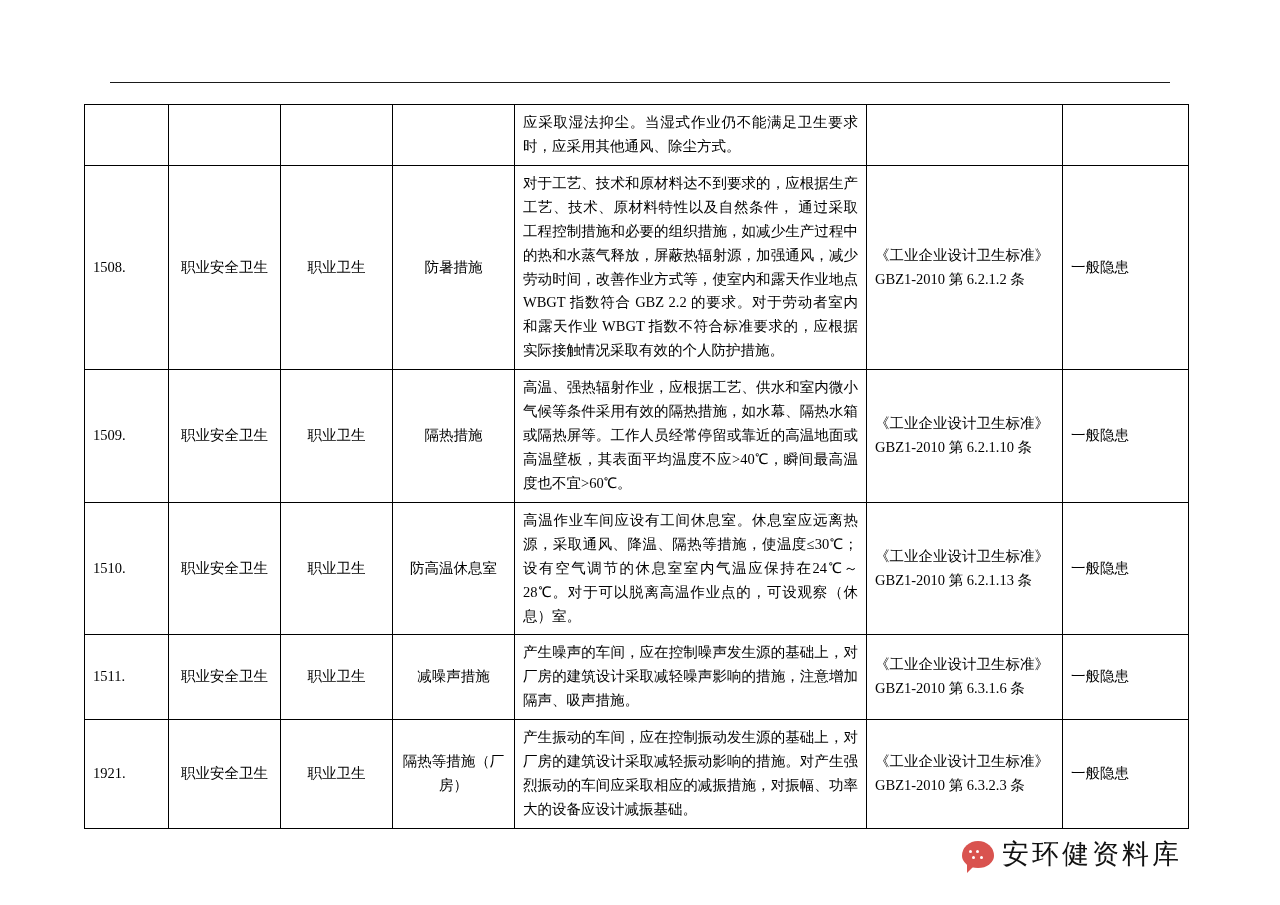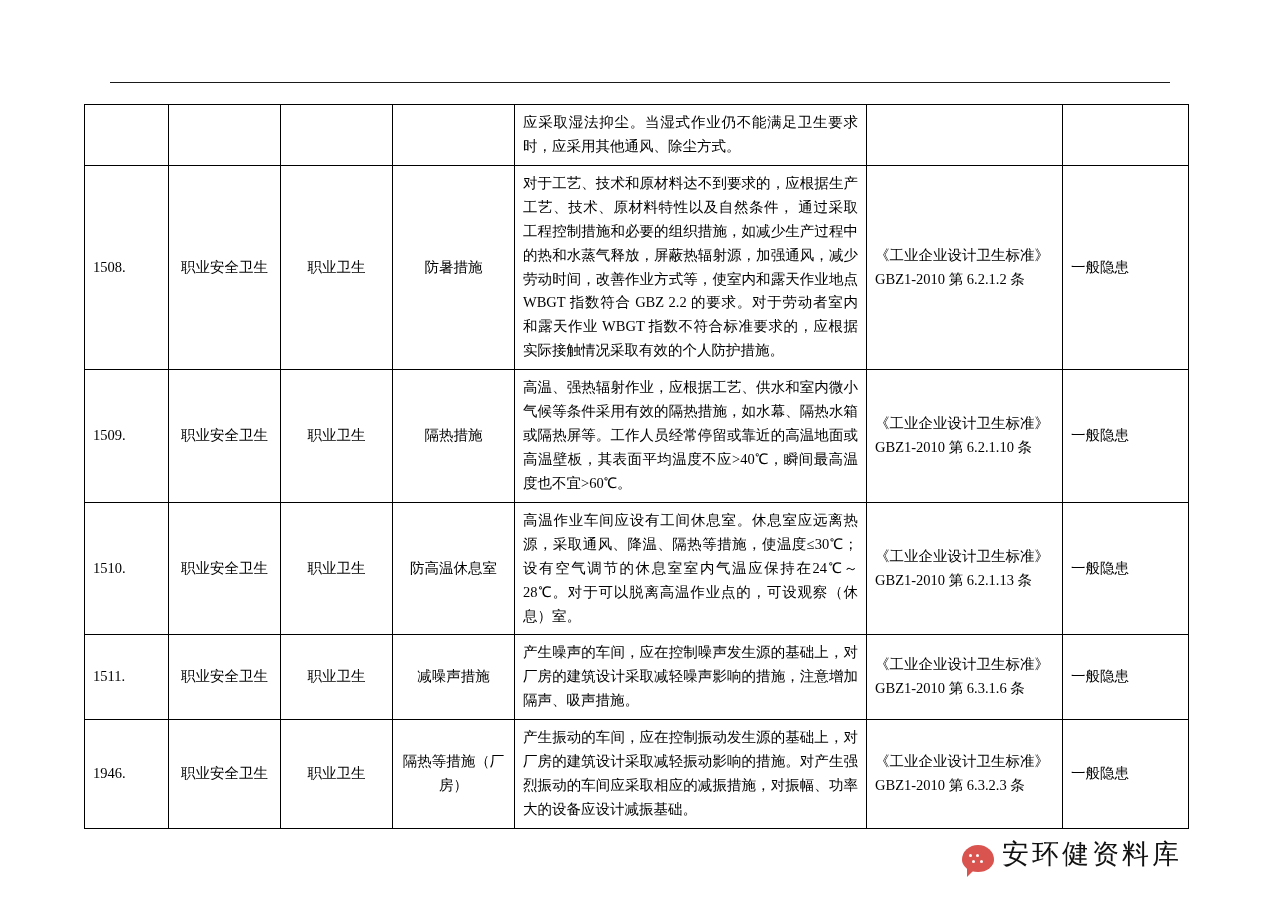--- a/index.html
+++ b/index.html
@@ -61,21 +61,21 @@
   td.item  { text-align: center; }
   td.desc  { text-align: justify; text-justify: inter-ideograph; }
   td.std   { text-align: left; }
   td.level { }
 
   .footer-logo {
     position: absolute;
     left: 962px;
     top: 836px;
     display: flex;
-    align-items: flex-end;
+    align-items: center;
     gap: 8px;
   }
   .wechat-badge {
     width: 32px;
     height: 27px;
     border-radius: 50% 50% 50% 50% / 55% 55% 45% 45%;
     background: #d9534f;
     position: relative;
     display: inline-block;
   }
@@ -176,21 +176,21 @@
         <tr>
           <td class="num">1511.</td>
           <td class="cat">职业安全卫生</td>
           <td class="sub">职业卫生</td>
           <td class="item">减噪声措施</td>
           <td class="desc">产生噪声的车间，应在控制噪声发生源的基础上，对厂房的建筑设计采取减轻噪声影响的措施，注意增加隔声、吸声措施。</td>
           <td class="std">《工业企业设计卫生标准》GBZ1-2010 第 6.3.1.6 条</td>
           <td class="level">一般隐患</td>
         </tr>
         <tr>
-          <td class="num">1946.</td>
+          <td class="num">1921.</td>
           <td class="cat">职业安全卫生</td>
           <td class="sub">职业卫生</td>
           <td class="item">隔热等措施（厂房）</td>
           <td class="desc">产生振动的车间，应在控制振动发生源的基础上，对厂房的建筑设计采取减轻振动影响的措施。对产生强烈振动的车间应采取相应的减振措施，对振幅、功率大的设备应设计减振基础。</td>
           <td class="std">《工业企业设计卫生标准》GBZ1-2010 第 6.3.2.3 条</td>
           <td class="level">一般隐患</td>
         </tr>
       </tbody>
     </table>
   </div>

